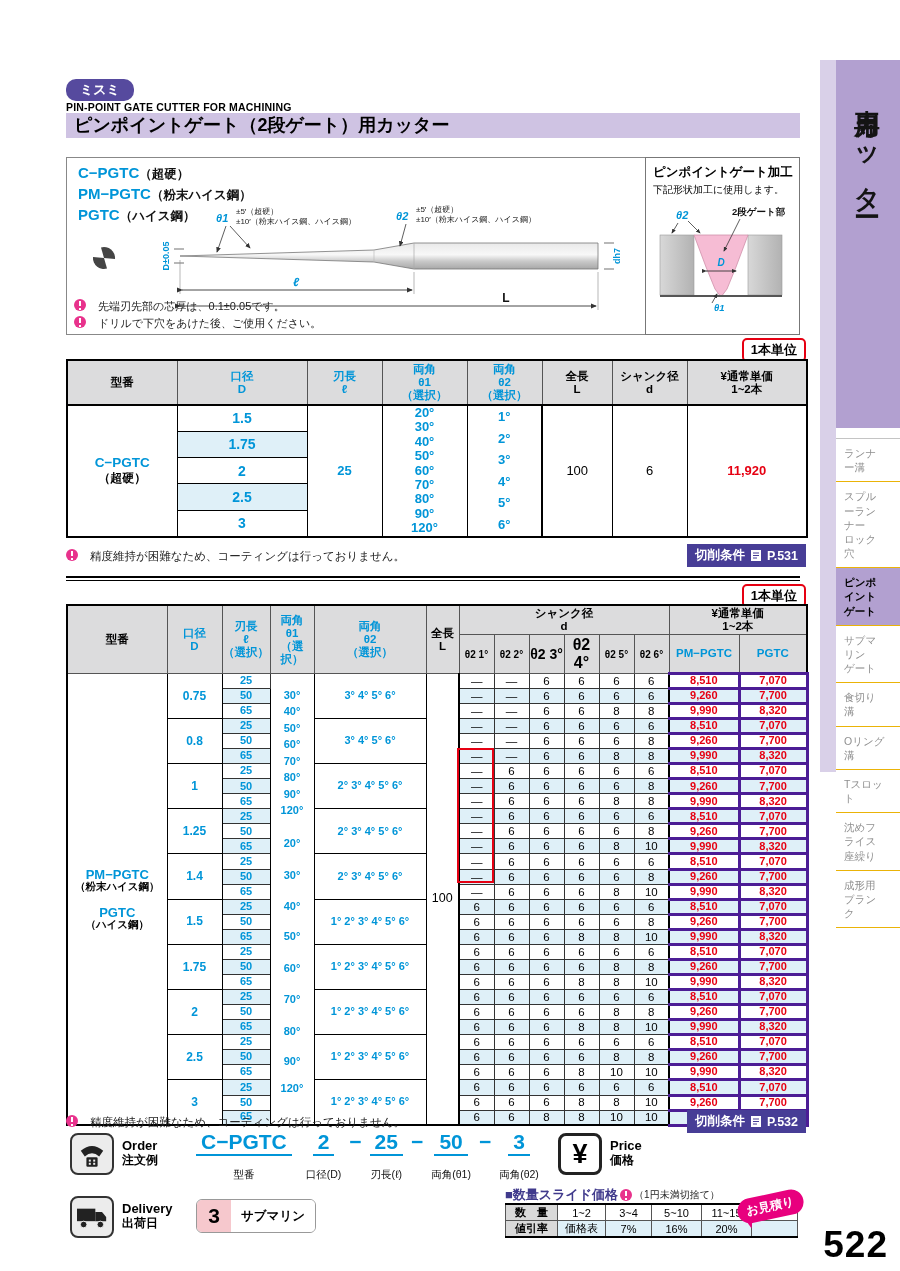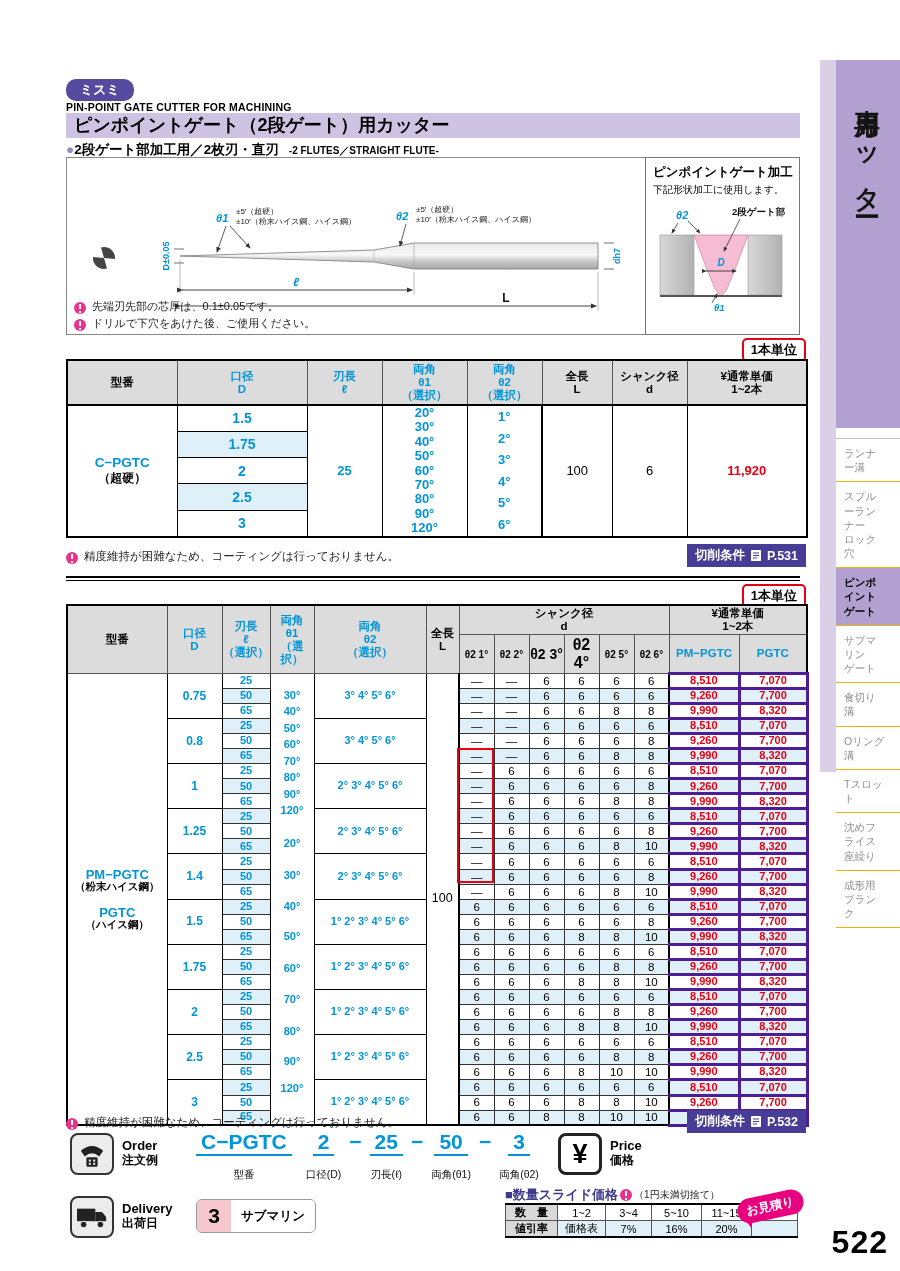--- a/index.html
+++ b/index.html
@@ -22,21 +22,21 @@
 .title-bar{left:66px;top:113px;width:734px;height:25px;background:#cfc3e3;
   font-size:18px;font-weight:bold;line-height:25px;padding-left:8px}
 .usage-row{left:66px;top:141px;font-size:13.5px;font-weight:bold}
 .usage-row .bullet{color:#9d8bc4}
 .usage-row .en{font-size:10px;margin-left:10px}
 
 .diagram-box{left:66px;top:157px;width:734px;height:178px;border:1px solid #888;background:#fff}
 .products{left:78px;top:163px;line-height:20px}
 .products .pname{font-size:15px;font-weight:bold;color:#0095d8}
 .products .psub{font-size:12.5px;font-weight:bold;color:#111}
-.note-line{display:flex;align-items:flex-end;gap:6px;font-size:11px;color:#222}
+.note-line{display:flex;align-items:flex-start;gap:12px;font-size:11px;color:#222}
 .dn1{left:74px;top:299px}.dn2{left:74px;top:316px}
 .pin{display:inline-block;width:12px;height:12px;border-radius:50%;background:#e8328c;position:relative;flex:0 0 12px}
 .pin::after{content:"";position:absolute;left:5px;top:2px;width:2px;height:5px;background:#fff}
 .pin::before{content:"";position:absolute;left:5px;top:8.5px;width:2px;height:2px;background:#fff}
 .gate-box{left:645px;top:157px;width:155px;height:178px;border:1px solid #777;background:#fff}
 .gate-box .gt{font-size:12.5px;font-weight:bold;padding:6px 0 0 7px}
 .gate-box .gd{font-size:10px;padding:2px 0 0 7px}
 
 .unit-badge{border:2px solid #e60012;border-radius:5px;background:#fff;
   font-size:13px;font-weight:bold;padding:1px 7px}
@@ -105,45 +105,47 @@
 .qty-title .tt{font-size:13px;font-weight:bold;color:#403a8c}
 .qty-title .tn{font-size:10px;color:#222}
 #qtytable{border-top:2px solid #000;border-bottom:2px solid #000;border-left:1px solid #000;border-right:1px solid #000}
 #qtytable td{border:1px solid #555;font-size:11px;text-align:center;height:16px;padding:0 2px}
 #qtytable td.hcell{background:#d9d9d9;font-weight:bold}
 #qtytable tr.r2 td:not(.hcell){background:#dff0f8}
 .bubble{background:#e8007e;color:#fff;font-size:12px;font-weight:bold;border-radius:15px;
   padding:4px 9px;transform:rotate(-12deg)}
 .bubble::after{content:"";position:absolute;left:4px;bottom:-4px;width:0;height:0;
   border-left:8px solid transparent;border-top:9px solid #e8007e;transform:rotate(18deg)}
-.page-num{right:12px;top:1224px;font-size:32px;font-weight:bold;letter-spacing:1px}
+.page-num{right:12px;top:1224px;font-size:37px;font-weight:bold;letter-spacing:1px}
 
 .rail-strip{left:820px;top:60px;width:16px;height:712px;background:#d9d0e8}
 .rail-tab{left:836px;top:60px;width:64px;height:368px;background:#b2a0d0;display:flex;justify-content:center}
 .rail-tab .vt{writing-mode:vertical-rl;font-size:26px;font-weight:bold;letter-spacing:5px;padding-top:28px;color:#141414}
 .rail-menu{left:836px;top:438px;width:64px}
 .menu-item{padding:7px 14px 7px 8px;border-bottom:1px solid #eab308;font-size:10.5px;color:#8f8f8f;line-height:1.35;cursor:pointer}
 .menu-item:first-child{border-top:1px solid #c4c4c4}
 .menu-item.active{background:#b2a0d0;color:#000;font-weight:bold}
 svg text{font-family:"Liberation Sans","DejaVu Sans",sans-serif}
 </style>
 </head>
 <body>
 
 <div class="page">
 
 
   <div class="abs brand">ミスミ</div>
   <div class="abs en-title">PIN-POINT GATE CUTTER FOR MACHINING</div>
   <div class="abs title-bar">ピンポイントゲート（2段ゲート）用カッター</div>
-  <div class="abs usage-row">
-    <span class="bullet">●</span><span>2段ゲート部加工用／2枚刃・直刃</span><span class="en">-2 FLUTES／STRAIGHT FLUTE-</span>
-  </div>
 
   <div class="abs diagram-box"></div>
+  <div class="abs products" id="products">
+      <div><span class="pname">C−PGTC</span><span class="psub">（超硬）</span></div>
+      <div><span class="pname">PM−PGTC</span><span class="psub">（粉末ハイス鋼）</span></div>
+      <div><span class="pname">PGTC</span><span class="psub">（ハイス鋼）</span></div>
+    </div>
 
   <svg class="abs" style="left:74px;top:196px" width="566" height="122" viewBox="0 0 566 122">
     <defs>
       <marker id="ar" markerWidth="8" markerHeight="8" refX="6" refY="3" orient="auto">
         <path d="M0,0 L7,3 L0,6 Z" fill="#333"></path>
       </marker>
       <linearGradient id="g1" x1="0" y1="0" x2="0" y2="1">
         <stop offset="0" stop-color="#e9e9e9"></stop>
           <stop offset="0.45" stop-color="#f8f8f8"></stop>
         <stop offset="0.7" stop-color="#c9c9c9"></stop>

